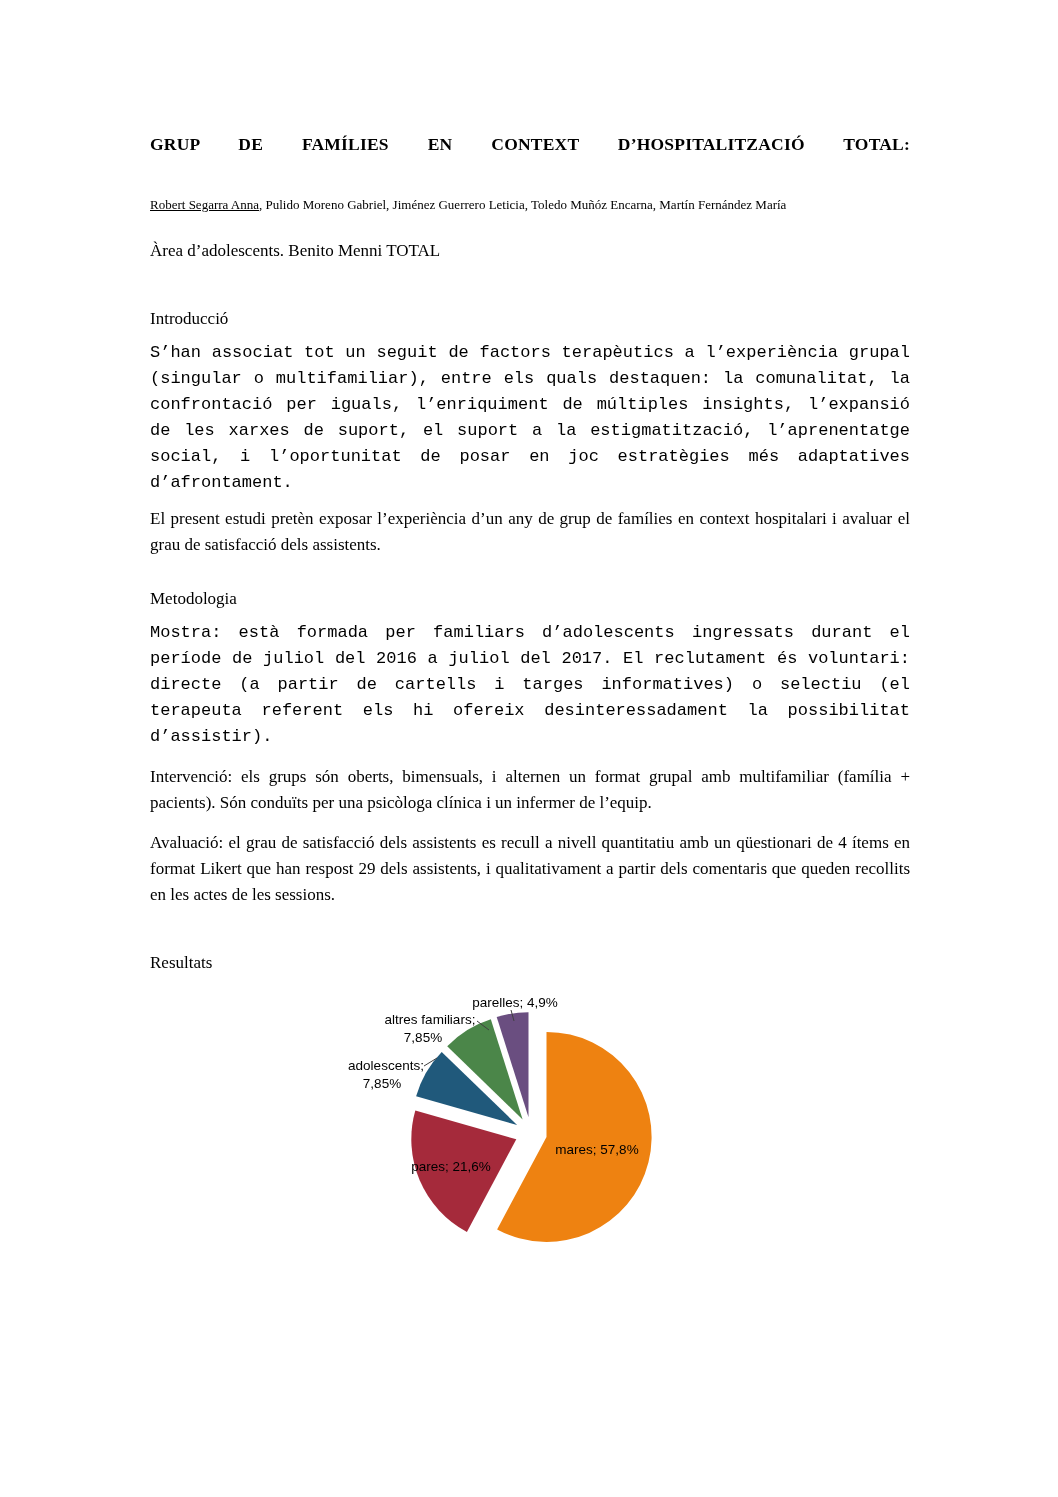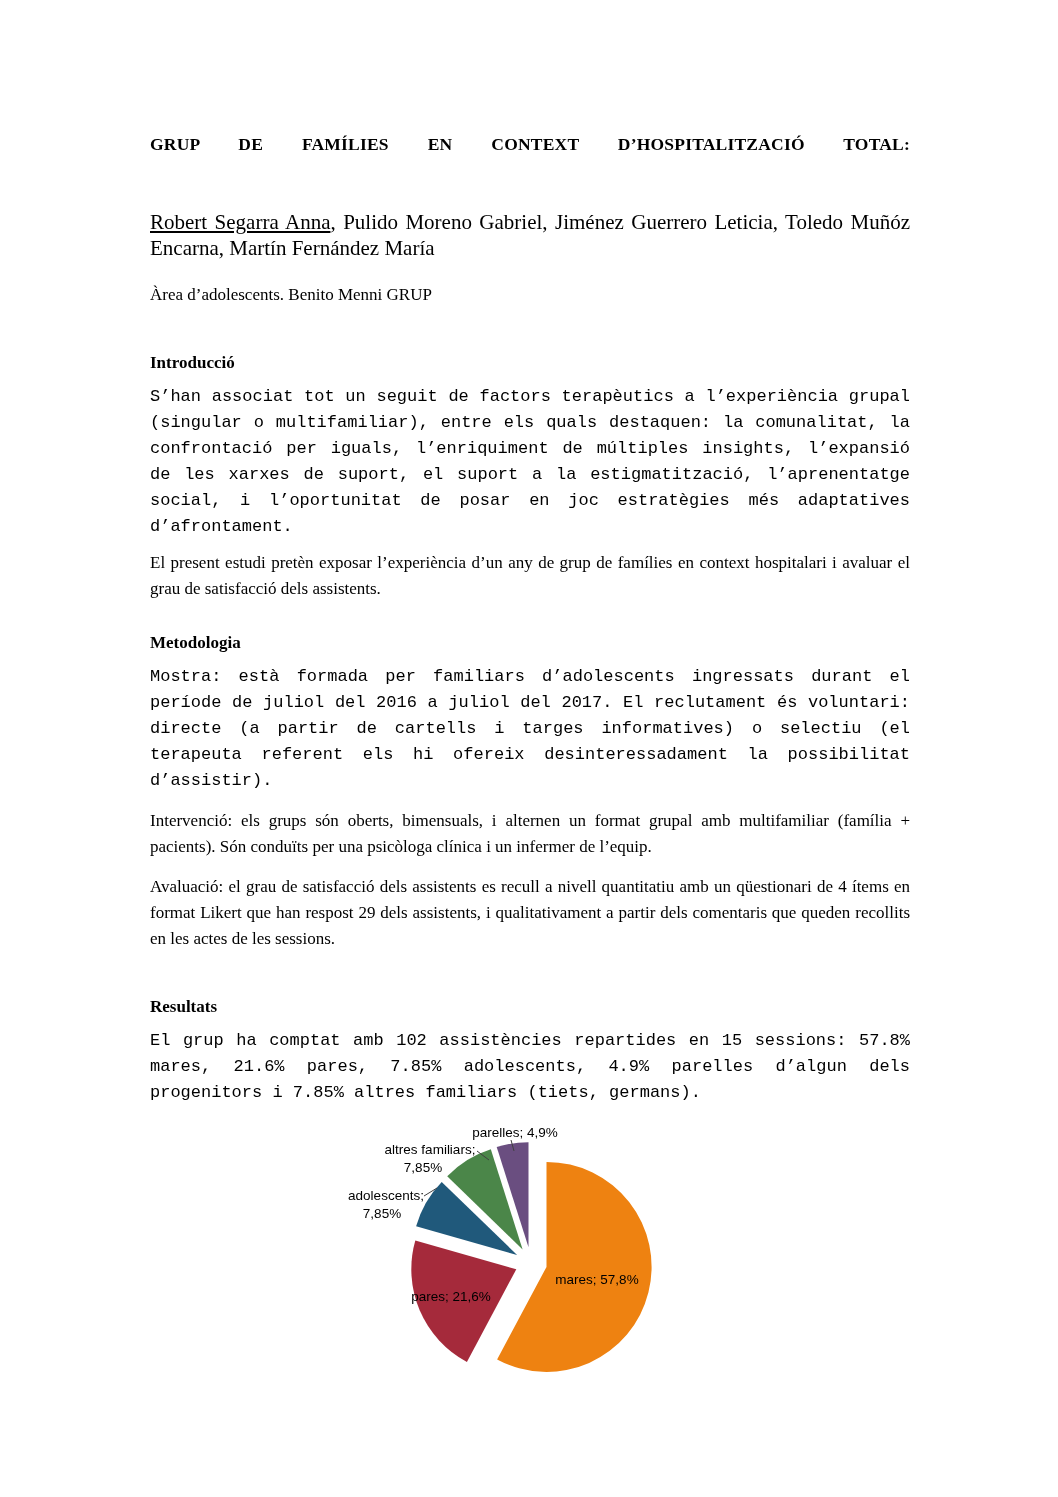--- a/index.html
+++ b/index.html
@@ -22,34 +22,34 @@
     font-weight: bold;
     font-size: 17.5px;
     line-height: 29px;
     letter-spacing: 0.2px;
   }
   .title-line.stretch {
     text-align: justify;
     text-align-last: justify;
   }
   .authors {
-    margin-top: 50px;
-    font-size: 21px;
+    margin-top: 33px;
+    font-size: 13px;
     line-height: 26px;
     text-align: justify;
   }
   .authors .lead { text-decoration: underline; }
   .affiliation {
     margin-top: 20px;
     font-size: 17px;
     line-height: 26px;
   }
   h2.section-heading {
     font-size: 17px;
-    font-weight: bold;
+    font-weight: normal;
     margin: 42px 0 8px 0;
     line-height: 26px;
   }
   p.body-para {
     font-size: 17px;
     line-height: 26px;
     text-align: justify;
     margin: 14px 0 0 0;
   }
   p.body-para.first { margin-top: 8px; font-family: Liberation Mono, monospace; }
@@ -71,33 +71,32 @@
 
 <div class="page">
   <div class="content">
 
     <div>
       <div class="title-line stretch">GRUP DE FAMÍLIES EN CONTEXT D’HOSPITALITZACIÓ TOTAL:</div>
     </div>
 
     <p class="authors"><span class="lead">Robert Segarra Anna</span><span>, Pulido Moreno Gabriel, Jiménez Guerrero Leticia, Toledo Muñóz Encarna,  Martín Fernández María</span></p>
 
-    <p class="affiliation">Àrea d’adolescents. Benito Menni GRUP</p>
+    <p class="affiliation">Àrea d’adolescents. Benito Menni TOTAL</p>
 
     <h2 class="section-heading">Introducció</h2>
     <p class="body-para first">S’han associat tot un seguit de factors terapèutics a l’experiència grupal (singular o multifamiliar), entre els quals destaquen: la comunalitat, la confrontació per iguals, l’enriquiment de múltiples insights, l’expansió de les xarxes de suport, el suport a la estigmatització, l’aprenentatge social, i l’oportunitat de posar en joc estratègies més adaptatives d’afrontament.</p>
     <p class="body-para gap">El present estudi pretèn exposar l’experiència d’un any de grup de famílies en context hospitalari  i avaluar el grau de satisfacció dels assistents.</p>
 
     <h2 class="section-heading tall">Metodologia</h2>
     <p class="body-para first">Mostra: està formada per familiars d’adolescents ingressats durant el període de juliol del 2016 a juliol del 2017. El reclutament és voluntari: directe (a partir de cartells i targes informatives) o selectiu (el terapeuta referent els hi ofereix desinteressadament la possibilitat d’assistir).</p>
     <p class="body-para">Intervenció: els grups són oberts, bimensuals, i alternen un format grupal amb multifamiliar (família + pacients). Són conduïts per una psicòloga clínica i un infermer de l’equip.</p>
     <p class="body-para">Avaluació: el grau de satisfacció dels assistents es recull a nivell quantitatiu amb un qüestionari de 4 ítems en format Likert que han respost 29 dels assistents, i qualitativament a partir dels comentaris que queden recollits en les actes de les sessions.</p>
 
     <h2 class="section-heading">Resultats</h2>
-    <p class="body-para first">El grup ha comptat amb 102 assistències repartides en 15 sessions: 57.8% mares, 21.6% pares, 7.85% adolescents, 4.9% parelles d’algun dels progenitors i 7.85% altres familiars (tiets, germans).</p>
 
     <figure class="chart-figure">
       <svg id="pie-svg" width="440" height="268" viewBox="0 0 440 268" xmlns="http://www.w3.org/2000/svg">
           <path d="M 236.5 146.9 L 236.5 41.9 A 105 105 0 1 1 187.1 239.5 Z" fill="#EE8211"></path>
           <path d="M 206.3 149.3 L 156.9 241.9 A 105 105 0 0 1 105.3 120.6 Z" fill="#A52A3B"></path>
           <path d="M 207.1 135.0 L 106.1 106.3 A 105 105 0 0 1 131.7 61.9 Z" fill="#20597B"></path>
           <path d="M 212.6 129.4 L 137.2 56.3 A 105 105 0 0 1 180.8 29.3 Z" fill="#4B8649"></path>
           <path d="M 218.5 127.2 L 186.7 27.1 A 105 105 0 0 1 218.5 22.2 Z" fill="#6A4E80"></path>
           <text x="287" y="164" text-anchor="middle" class="chart-label-text" fill="#000000">mares; 57,8%</text>
           <text x="141" y="181" text-anchor="middle" class="chart-label-text" fill="#000000">pares; 21,6%</text>

